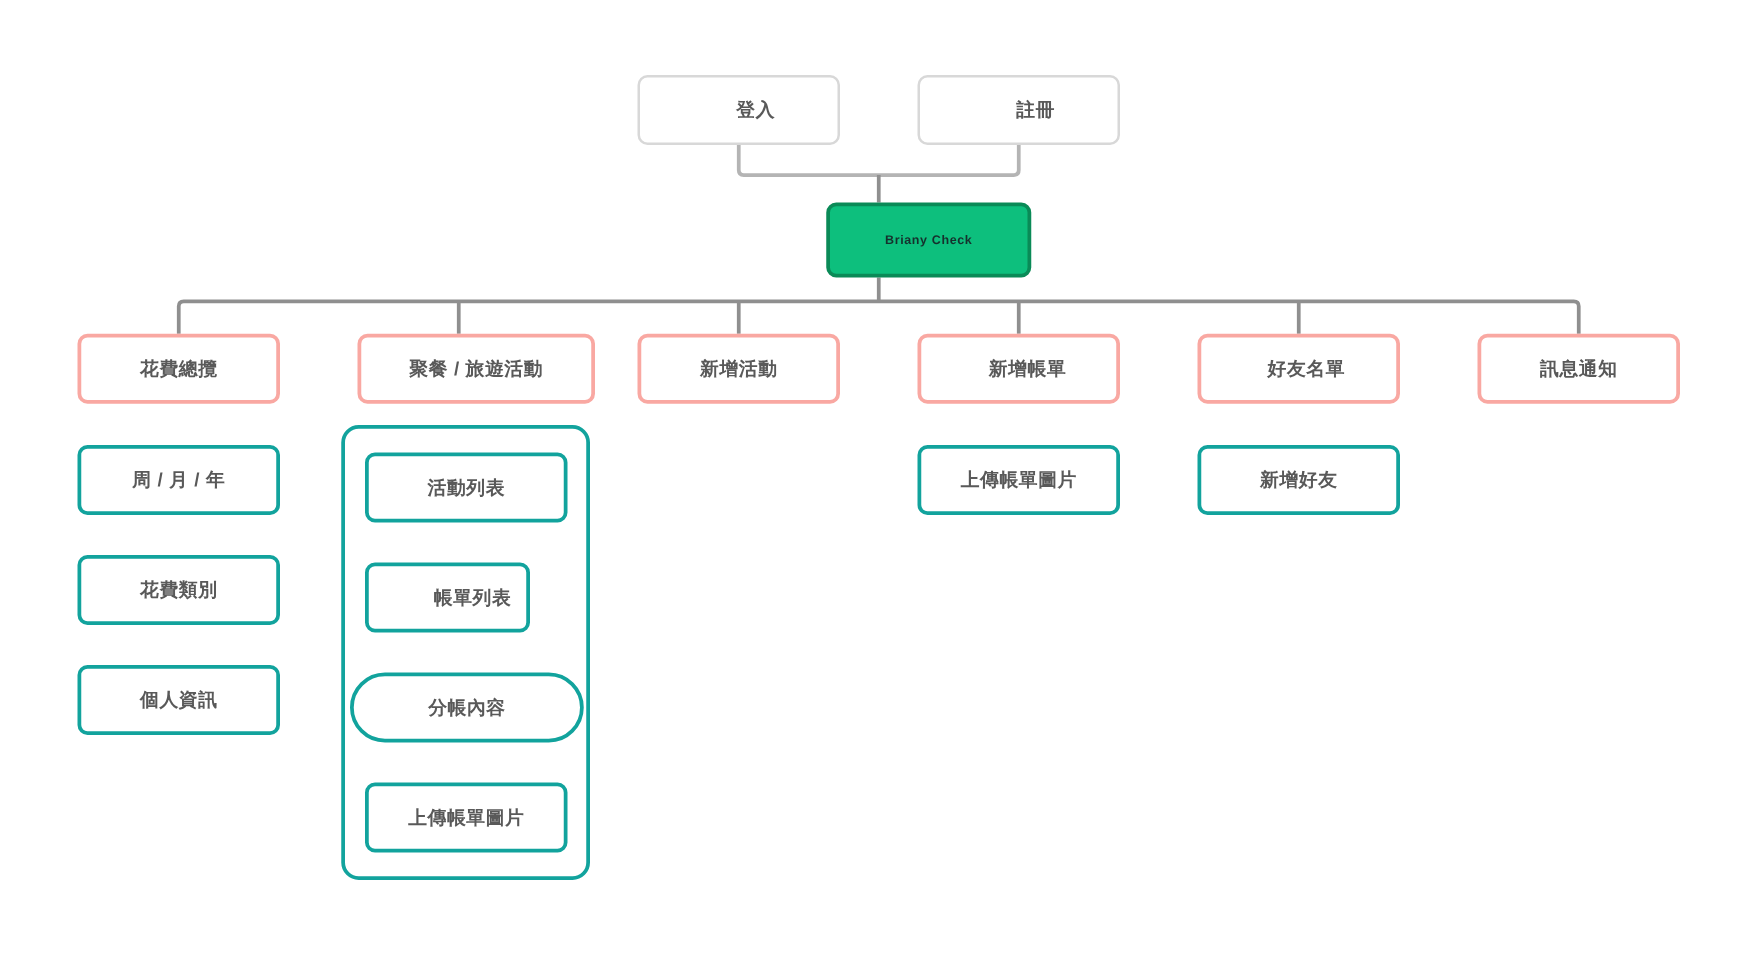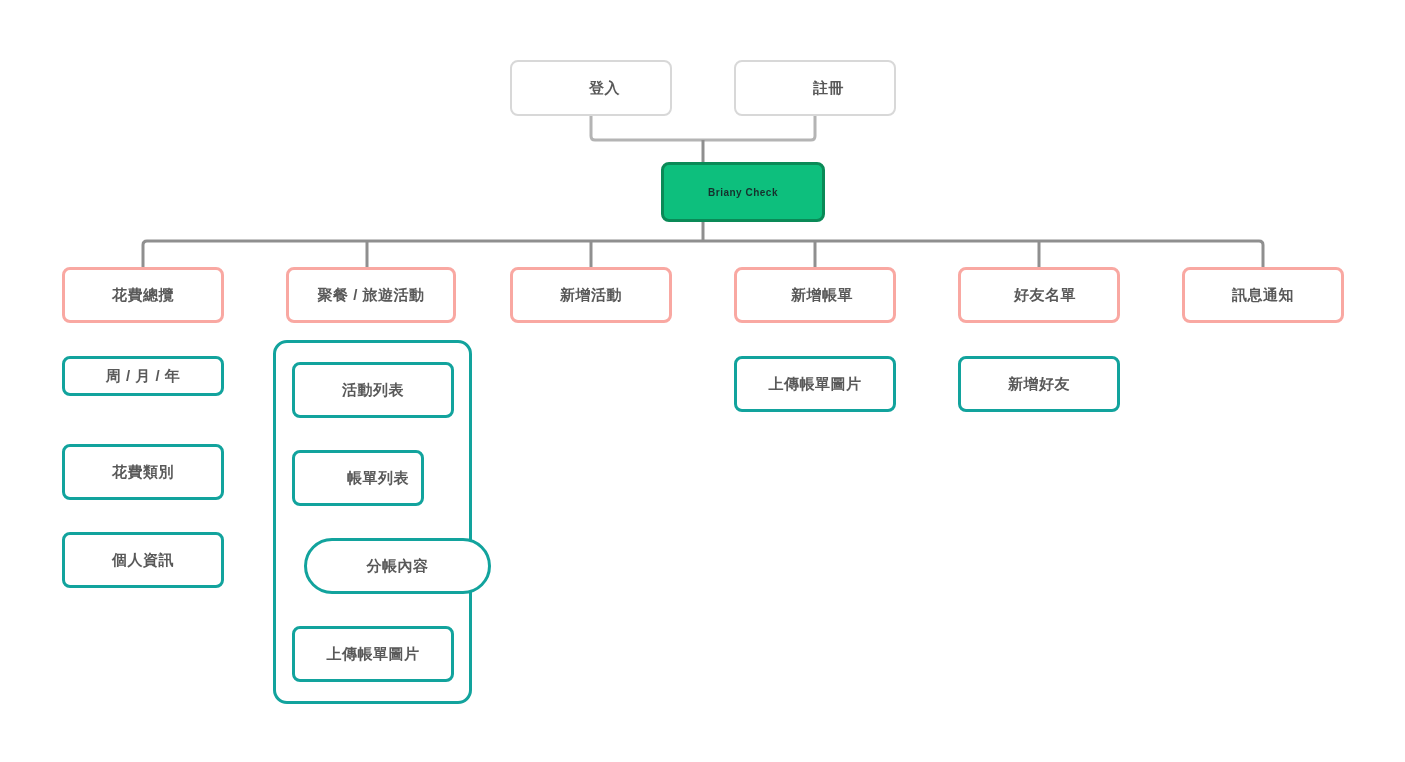--- a/index.html
+++ b/index.html
@@ -84,33 +84,33 @@
     <path class="dark" d="M815,241 V267"></path>
     <path class="dark" d="M1039,241 V267"></path>
   </svg>
 
   <div class="node gray" style="left:510px; top:60px; width:162px; height:56px;">登入</div>
   <div class="node gray" style="left:734px; top:60px; width:162px; height:56px;">註冊</div>
 
   <div class="node root" style="left:621px; top:162px; width:164px; height:60px;">Briany Check</div>
 
   <div class="node pink" style="left:62px; top:267px; width:162px; height:56px;">花費總攬</div>
-  <div class="node pink" style="left:286px; top:267px; width:170px; height:56px;">聚餐 / 旅遊活動</div>
+  <div class="node pink" style="left:286px; top:267px; width:190px; height:56px;">聚餐 / 旅遊活動</div>
   <div class="node pink" style="left:510px; top:267px; width:162px; height:56px;">新增活動</div>
   <div class="node pink" style="left:734px; top:267px; width:162px; height:56px;padding-left:14px;">新增帳單</div>
   <div class="node pink" style="left:958px; top:267px; width:162px; height:56px;padding-left:12px;">好友名單</div>
   <div class="node pink" style="left:1182px; top:267px; width:162px; height:56px;">訊息通知</div>
 
-  <div class="node teal" style="left:62px; top:356px; width:162px; height:40px;">周 / 月 / 年</div>
+  <div class="node teal" style="left:62px; top:356px; width:162px; height:56px;">周 / 月 / 年</div>
   <div class="node teal" style="left:62px; top:444px; width:162px; height:56px;">花費類別</div>
   <div class="node teal" style="left:62px; top:532px; width:162px; height:56px;">個人資訊</div>
 
   <div class="group-frame" style="left:273px; top:340px; width:199px; height:364px;"></div>
   <div class="node teal" style="left:292px; top:362px; width:162px; height:56px;">活動列表</div>
   <div class="node teal" style="left:292px; top:450px; width:132px; height:56px;padding-left:40px;">帳單列表</div>
-  <div class="node teal" style="left:304px; top:538px; width:187px; height:56px;border-radius:28px;">分帳內容</div>
+  <div class="node teal" style="left:280px; top:538px; width:187px; height:56px;border-radius:28px;">分帳內容</div>
   <div class="node teal" style="left:292px; top:626px; width:162px; height:56px;">上傳帳單圖片</div>
 
   <div class="node teal" style="left:734px; top:356px; width:162px; height:56px;">上傳帳單圖片</div>
 
   <div class="node teal" style="left:958px; top:356px; width:162px; height:56px;">新增好友</div>
 
 </div>
 
 </body></html>

